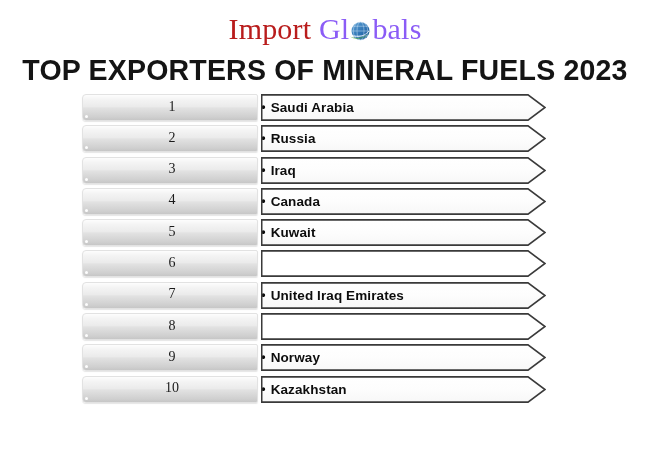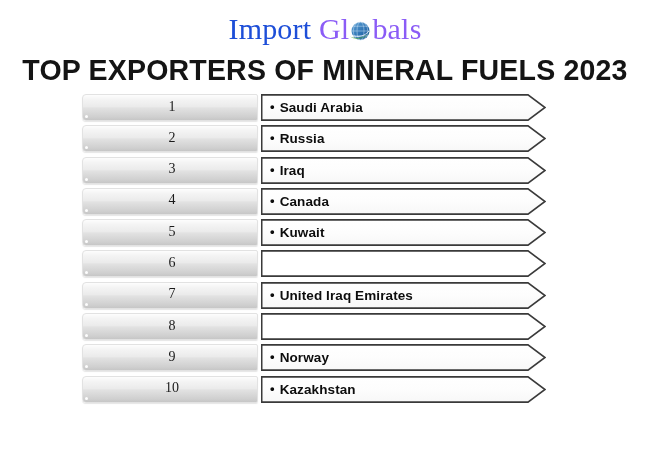--- a/index.html
+++ b/index.html
@@ -26,21 +26,21 @@
   }
   .logo {
     display: inline-block;
     font-family: "Liberation Serif", serif;
     font-size: 30px;
     line-height: 34px;
     letter-spacing: 0.2px;
     white-space: nowrap;
   }
   .logo-import {
-    color: #1d4ed8;
+    color: #b91c1c;
     font-weight: 400;
   }
   .logo-gl, .logo-bals {
     color: #8b5cf6;
     font-weight: 400;
   }
   .logo-globe {
     display: inline-block;
     width: 23px;
     height: 23px;
@@ -146,21 +146,20 @@
     top: 0;
     width: 285px;
     height: 27px;
     pointer-events: none;
   }
   .country-text {
     font-family: "Liberation Sans Narrow", "Liberation Sans", sans-serif;
     font-size: 13.5px;
     font-weight: bold;
     color: #0d0d0d;
-    margin-left: 9px;
     white-space: nowrap;
     letter-spacing: 0.1px;
   }
   .bullet {
     display: inline-block;
     margin-right: 5px;
     font-size: 13px;
     line-height: 1;
     position: relative;
     top: -1px;

